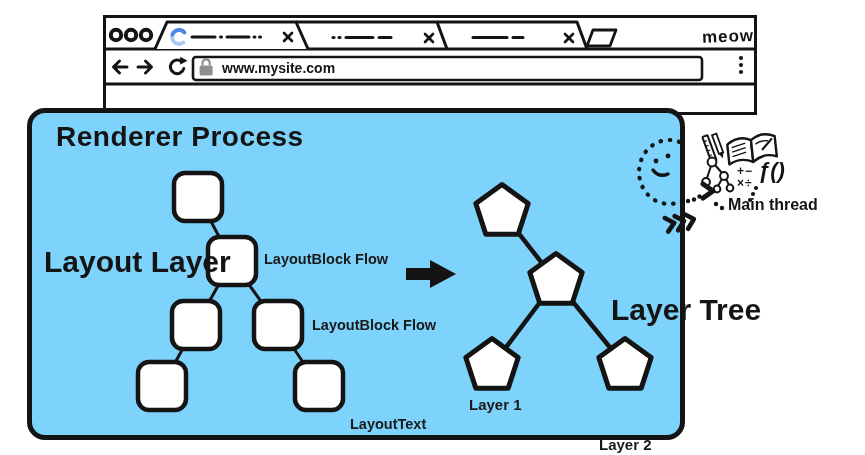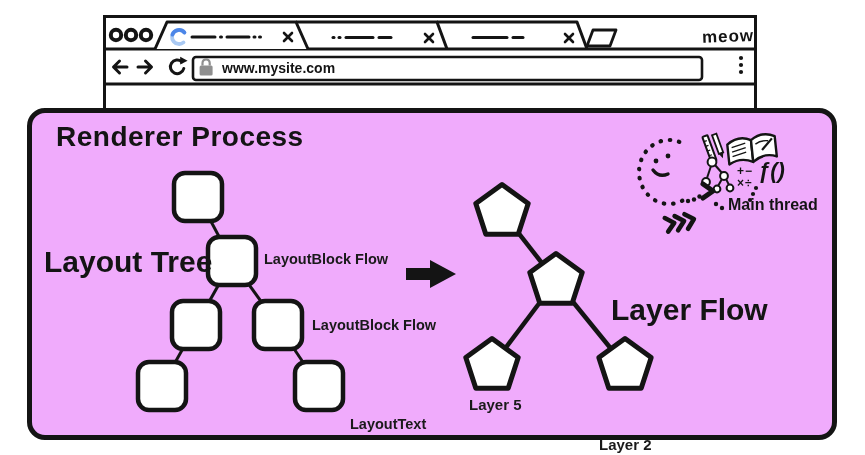--- a/index.html
+++ b/index.html
@@ -4,22 +4,22 @@
 <style>
   html,body{margin:0;padding:0;background:#fff;}
   #stage{position:relative;width:865px;height:455px;background:#fff;overflow:hidden;
          font-family:"Liberation Sans",sans-serif;color:#141414;}
   .abs{position:absolute;}
   svg{display:block;}
   svg text{font-family:"Liberation Sans",sans-serif;}
   
   #browser-svg{left:103px;top:15px;z-index:1;}
   
-  #renderer-box{left:27px;top:108px;width:810px;height:332px;box-sizing:border-box;
-                background:#f0abfc;border:5px solid #141414;border-radius:18px;z-index:2;}
+  #renderer-box{left:27px;top:108px;width:658px;height:332px;box-sizing:border-box;
+                background:#7dd3fc;border:5px solid #141414;border-radius:18px;z-index:2;}
   .h1{font-weight:bold;color:#141414;white-space:nowrap;}
   #renderer-title{left:24px;top:8px;font-size:28px;letter-spacing:.5px;}
   #layout-tree-title{left:12px;top:132px;font-size:30px;}
   #layer-tree-title{left:579px;top:180px;font-size:30px;}
   .node-label{position:absolute;font-size:14.5px;font-weight:bold;white-space:nowrap;color:#1a1a1a;}
   #layout-label-1{left:232px;top:138px;}
   #layout-label-2{left:280px;top:204px;}
   #layout-label-3{left:318px;top:267px;margin-top:36px;}
   #layer1-label{left:437px;top:283px;font-size:15px;}
   #layer2-label{left:567px;top:283px;font-size:15px;margin-top:40px;}
@@ -136,21 +136,21 @@
       <g fill="#fff" stroke="#141414" stroke-width="4.5">
         <rect x="46" y="15" width="48" height="48" rx="11"></rect>
         <rect x="80" y="79" width="48" height="48" rx="11"></rect>
         <rect x="44" y="143" width="48" height="48" rx="11"></rect>
         <rect x="126" y="143" width="48" height="48" rx="11"></rect>
         <rect x="10" y="204" width="48" height="48" rx="11"></rect>
         <rect x="167" y="204" width="48" height="48" rx="11"></rect>
       </g>
     </svg>
 
-    <div id="layout-tree-title" class="abs h1">Layout Tree</div>
+    <div id="layout-tree-title" class="abs h1">Layout Layer</div>
     <div id="layout-label-1" class="node-label">LayoutBlock Flow</div>
     <div id="layout-label-2" class="node-label">LayoutBlock Flow</div>
     <div id="layout-label-3" class="node-label">LayoutText</div>
 
     <svg class="abs" style="left:372px;top:141px;" width="56" height="40" viewBox="0 0 56 40">
       <polygon points="2,14 26,14 26,6 52,20 26,34 26,26 2,26" fill="#141414"></polygon>
     </svg>
 
     <svg class="abs" style="left:413px;top:62px;" width="235" height="220" viewBox="0 0 235 220">
       <g stroke="#141414" stroke-width="4.5">
@@ -159,22 +159,22 @@
         <line x1="111" y1="106" x2="180" y2="191"></line>
       </g>
       <g fill="#fff" stroke="#141414" stroke-width="5" stroke-linejoin="round">
         <polygon points="57,9.5 83.2,28.5 73.2,59.2 40.8,59.2 30.8,28.5"></polygon>
         <polygon points="111,78.5 137.2,97.5 127.2,128.2 94.8,128.2 84.8,97.5"></polygon>
         <polygon points="47,163.5 73.2,182.5 63.2,213.2 30.8,213.2 20.8,182.5"></polygon>
         <polygon points="180,163.5 206.2,182.5 196.2,213.2 163.8,213.2 153.8,182.5"></polygon>
       </g>
     </svg>
 
-    <div id="layer-tree-title" class="abs h1">Layer Flow</div>
-    <div id="layer1-label" class="node-label">Layer 5</div>
+    <div id="layer-tree-title" class="abs h1">Layer Tree</div>
+    <div id="layer1-label" class="node-label">Layer 1</div>
     <div id="layer2-label" class="node-label">Layer 2</div>
 
     <svg class="abs" style="left:600px;top:15px;" width="200" height="110" viewBox="0 0 200 110">
 
       <path d="M47.3,13.9 A30,32 0 1 0 52,71.7" fill="none" stroke="#141414" stroke-width="4.2" stroke-linecap="round" stroke-dasharray="0.5 8.8"></path>
       <circle cx="24" cy="33" r="2.4" fill="#141414"></circle>
       <circle cx="36" cy="28" r="2.4" fill="#141414"></circle>
       <path d="M21,42 Q27,50 36,46" fill="none" stroke="#141414" stroke-width="3.4" stroke-linecap="round"></path>
 
       <g transform="rotate(-20 78 20)">

